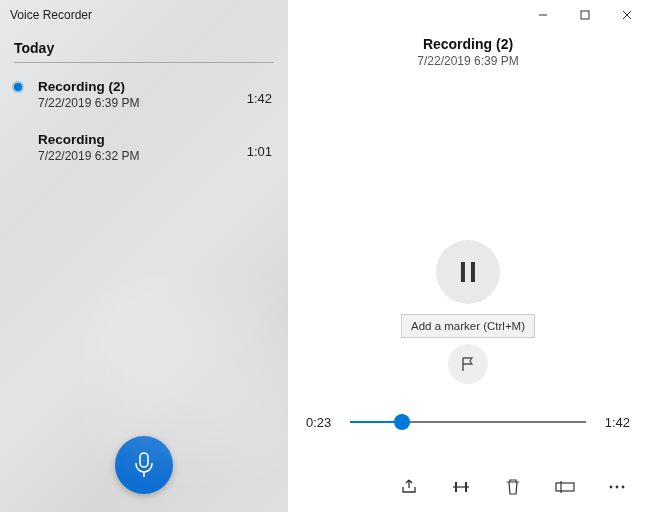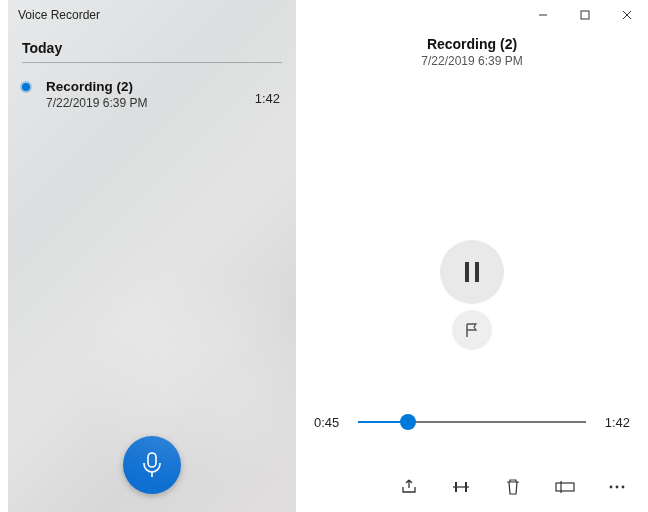--- a/index.html
+++ b/index.html
@@ -1,21 +1,21 @@
 <!DOCTYPE html>
 <html><head>
 <meta charset="utf-8">
 <style>
   * { box-sizing: border-box; margin: 0; padding: 0; font-family: "Segoe UI", sans-serif; }
   body { width: 648px; height: 512px; overflow: hidden; background: #fff; }
   .window { display: flex; width: 100%; height: 100%; position: relative; }
   .sidebar {
     width: 288px; height: 100%; position: relative;
     background: linear-gradient(135deg, #e8e9ea 0%, #dcdedf 30%, #e4e4e4 55%, #d8d8d8 75%, #e1dee0 100%);
-    display: flex; flex-direction: column; margin-left: 8px;
+    display: flex; flex-direction: column;
   }
   .sidebar::after { content:""; position:absolute; left:40%; top:60%; width:160px; height:140px; background: rgba(255,255,255,0.25); filter: blur(30px); }
   .app-title { font-size: 12px; padding: 8px 10px 4px 10px; color: #222; }
   .section-header { font-size: 14px; font-weight: 600; padding: 14px 6px 6px 14px; color: #111; }
   .section-rule { height:1px; background: rgba(0,0,0,0.25); margin: 0 14px 6px 14px; }
   .rec-list { flex: 1; }
   .rec-item { padding: 10px 14px 12px 38px; position: relative; cursor: default; }
   .rec-item.selected::before { content:""; position:absolute; left:14px; top:14px; width:8px; height:8px; border-radius:50%; background:#0078D7; box-shadow: 0 0 0 2px rgba(0,120,215,0.3); }
   .rec-name { font-size: 13.5px; font-weight: 600; color: #111; }
   .rec-meta { font-size: 12px; color: #333; margin-top: 2px; }
@@ -55,20 +55,25 @@
   <div class="sidebar">
     <div class="app-title">Voice Recorder</div>
     <div class="section-header">Today</div>
     <div class="section-rule"></div>
     <div class="rec-list">
       <div class="rec-item selected">
         <div class="rec-name">Recording (2)</div>
         <div class="rec-meta">7/22/2019 6:39 PM</div>
         <div class="rec-dur">1:42</div>
       </div>
+      <div class="rec-item">
+        <div class="rec-name">Recording</div>
+        <div class="rec-meta">7/22/2019 6:32 PM</div>
+        <div class="rec-dur">1:01</div>
+      </div>
     </div>
     <div class="record-btn">
       <span>
         <svg width="22" height="26" viewBox="0 0 22 26" fill="none">
           <rect x="7" y="1" width="8" height="14" rx="4" stroke="white" stroke-width="1.6"></rect>
           <path d="M3 11v1a8 8 0 0 0 16 0v-1" stroke="white" stroke-width="1.6" fill="none"></path>
           <line x1="11" y1="20" x2="11" y2="25" stroke="white" stroke-width="1.6"></line>
         </svg>
       </span>
     </div>
@@ -101,32 +106,33 @@
 
     <div class="controls">
       <div class="pause-btn">
         <span>
           <svg width="18" height="24">
               <rect x="2" y="2" width="4" height="20" fill="#333"></rect>
               <rect x="12" y="2" width="4" height="20" fill="#333"></rect>
             </svg>
         </span>
       </div>
+      <div class="tooltip">Add a marker (Ctrl+M)</div>
       <div class="flag-btn">
         <span>
           <svg width="16" height="16" viewBox="0 0 16 16">
               <path d="M3 2v13" stroke="#555" stroke-width="1.5"></path>
               <path d="M3 2h9l-2 3 2 3H3" stroke="#555" stroke-width="1.3" fill="none"></path>
             </svg>
         </span>
       </div>
     </div>
 
     <div class="timeline">
-      <div class="time-label">0:45</div>
+      <div class="time-label">0:23</div>
       <div class="track">
         <div class="track-line"></div>
         <div class="track-fill" id="track-fill" style="width: 22%;"></div>
         <div class="thumb" id="thumb" style="left: 22%;"></div>
       </div>
       <div class="time-label right">1:42</div>
     </div>
 
     <div class="bottombar">
       <div class="bb-btn">

